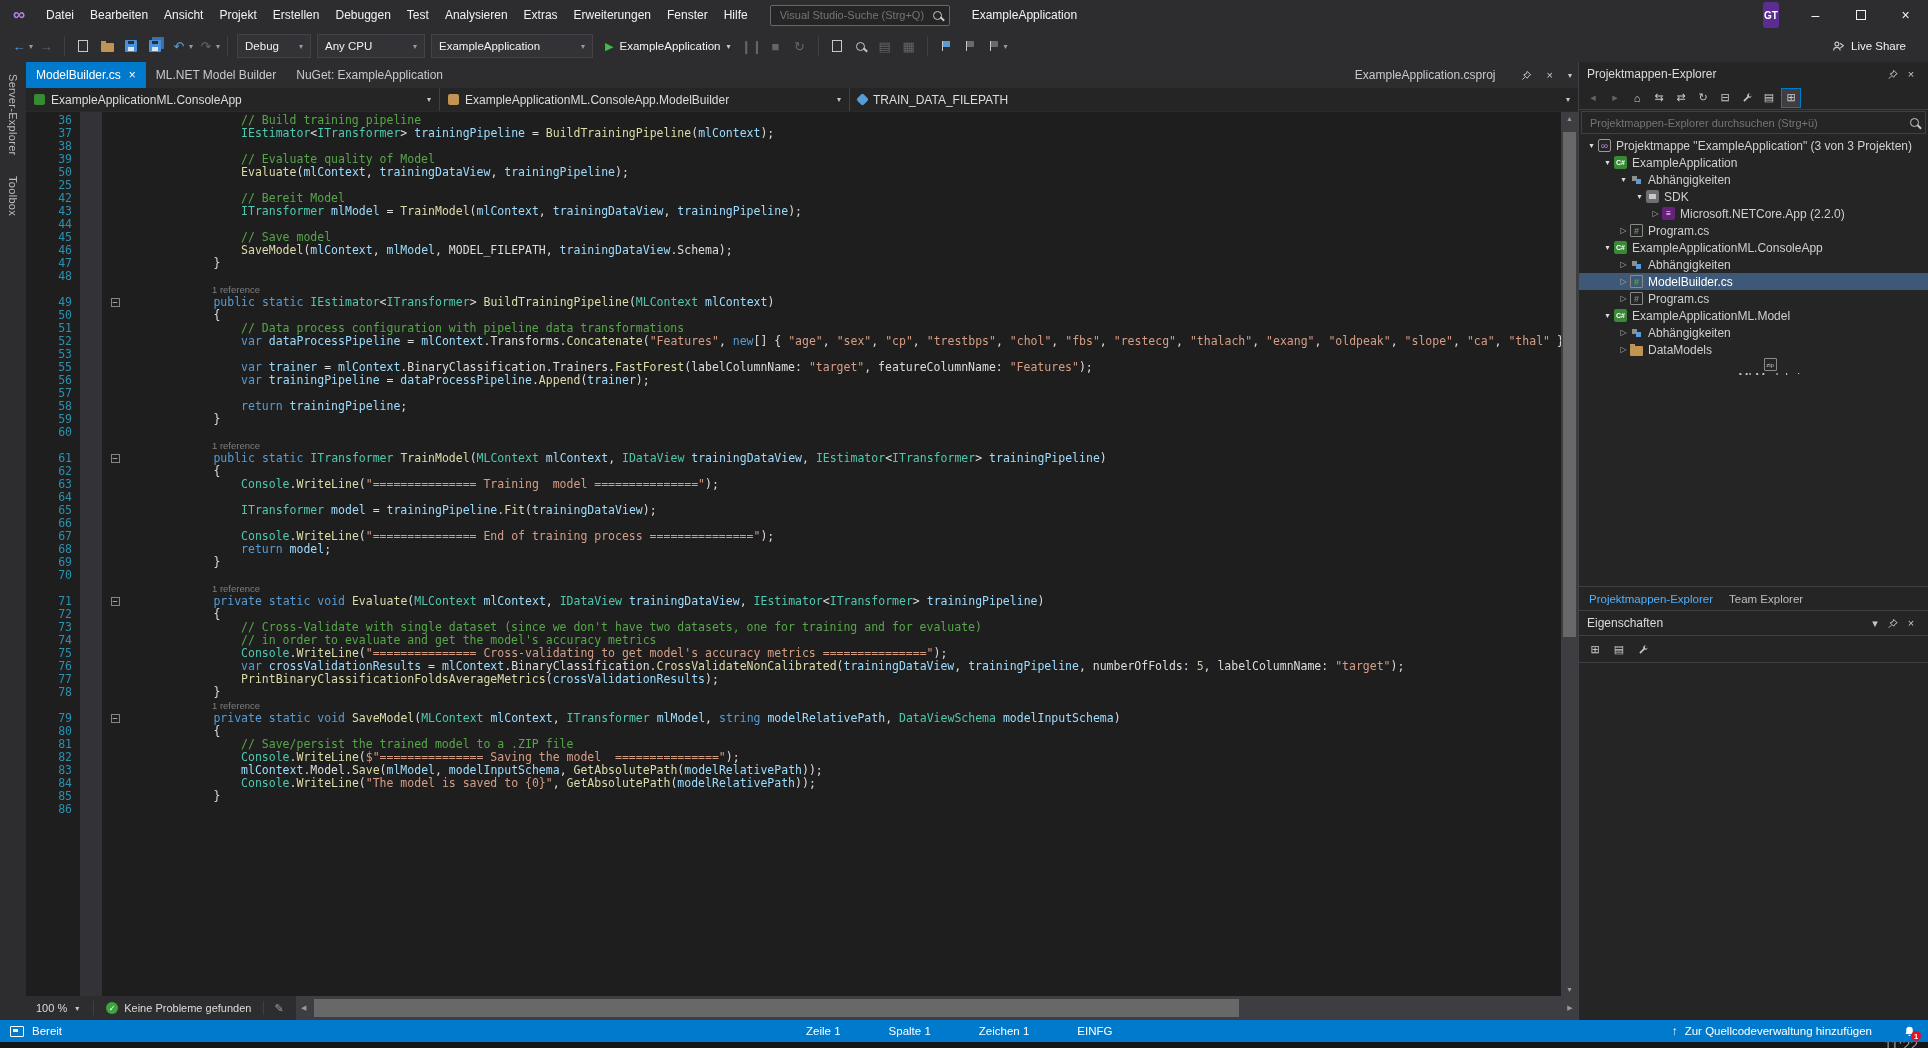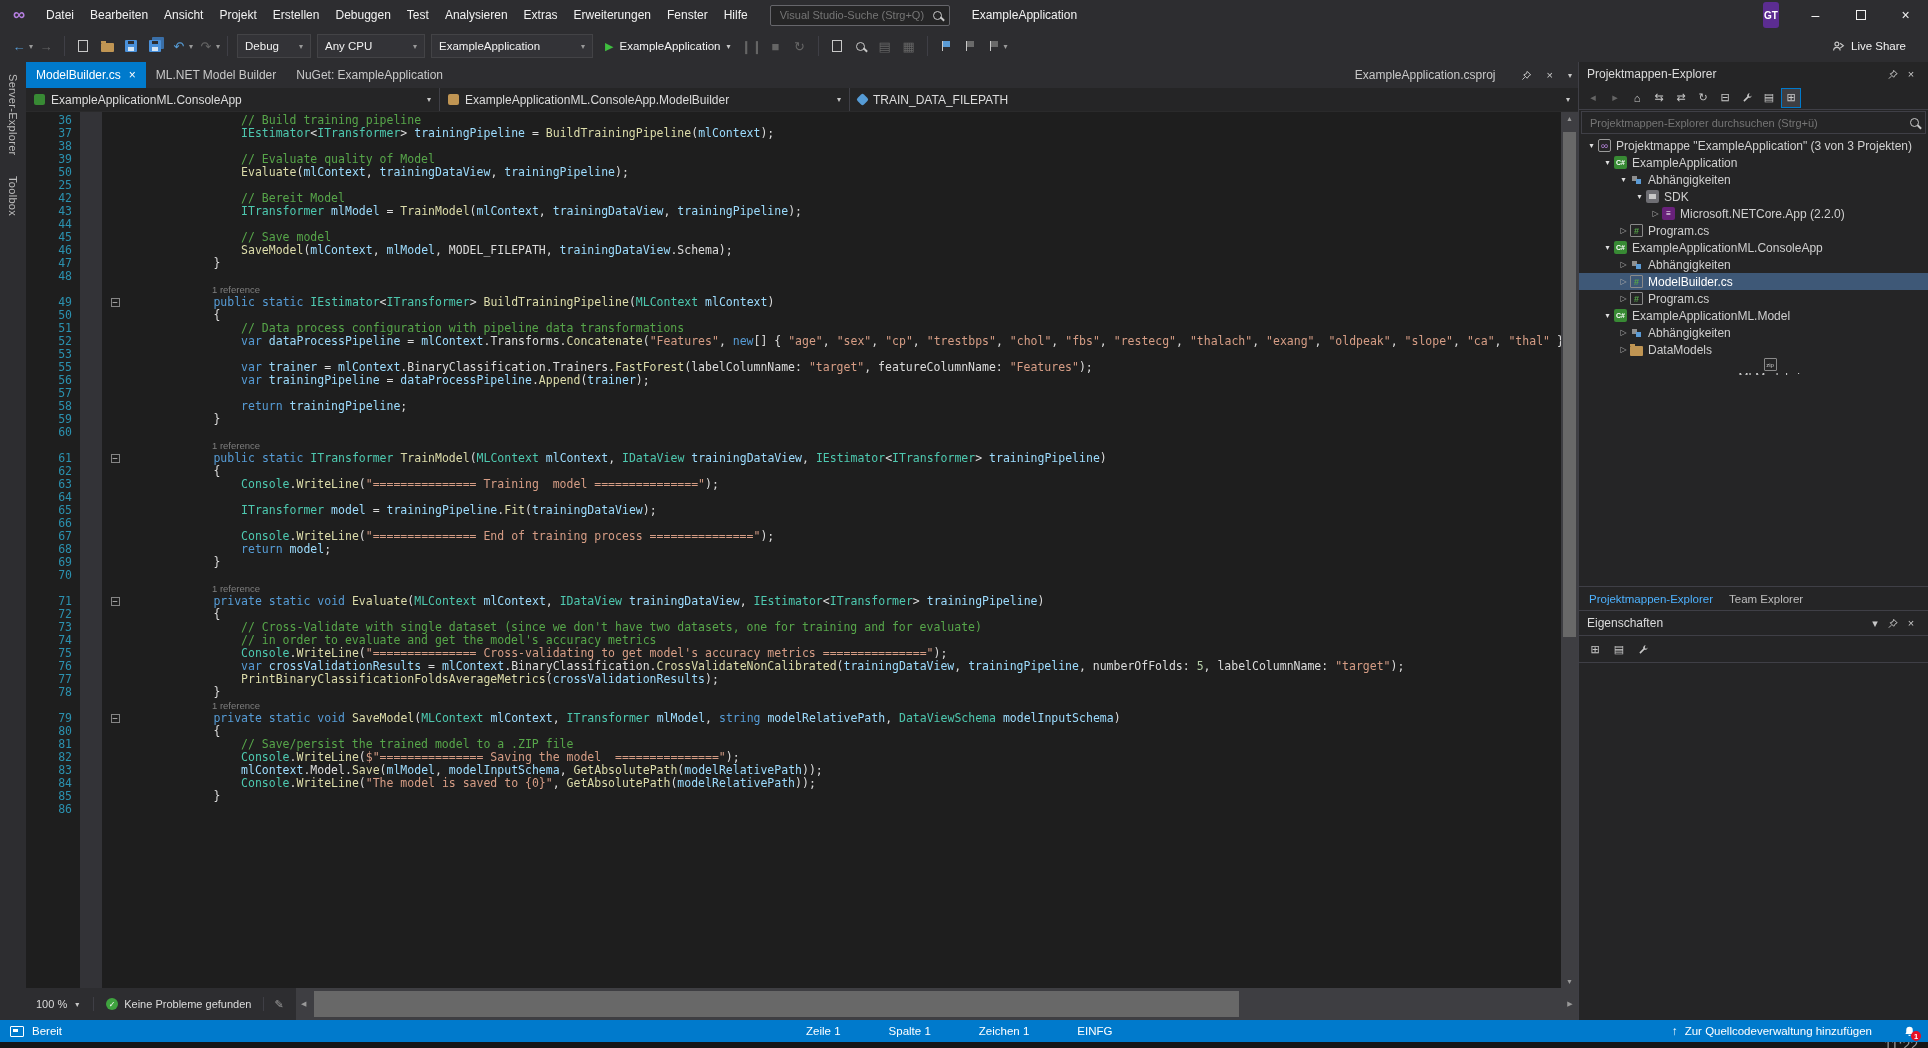--- a/index.html
+++ b/index.html
@@ -92,21 +92,21 @@
            line-height:7px;text-align:center;}
   .codetext{flex:1;overflow:hidden;white-space:pre;padding-left:8px;}
   .lensrow .codetext{font-family:"Liberation Sans",sans-serif;font-size:9.5px;color:#7F7F7F;
                      padding-left:62px;line-height:13px;}
   .tk-c{color:#57A64A;} .tk-k{color:#569CD6;} .tk-t{color:#4EC9B0;} .tk-m{color:#DCDCAA;}
   .tk-v{color:#9CDCFE;} .tk-s{color:#D69D85;} .tk-num{color:#B5CEA8;} .tk-p{color:#DCDCDC;}
   .vscroll{width:17px;background:#3E3E42;flex:none;position:relative;}
   .varrow{position:absolute;left:0;width:100%;text-align:center;font-size:7px;color:#999;}
   .vthumb{position:absolute;left:2px;width:13px;top:20px;height:505px;background:#686868;}
   
-  .editor-foot{height:32px;background:#2D2D30;display:flex;align-items:center;flex:none;font-size:11px;}
+  .editor-foot{height:24px;background:#2D2D30;display:flex;align-items:center;flex:none;font-size:11px;}
   .zoom{display:flex;align-items:center;gap:8px;padding:0 10px;color:#DCDCDC;}
   .fsep{width:1px;height:14px;background:#3F3F46;margin:0 4px;}
   .problems{display:flex;align-items:center;gap:6px;color:#DCDCDC;padding:0 8px;}
   .okc{width:12px;height:12px;border-radius:50%;background:#3FA33F;color:#fff;font-size:8px;
        display:flex;align-items:center;justify-content:center;}
   .ficon{color:#9a9a9a;font-size:11px;padding:0 6px;}
   .hscroll{flex:1;height:100%;display:flex;align-items:center;background:#3E3E42;margin-left:6px;}
   .harrow{width:16px;text-align:center;font-size:7px;color:#999;}
   .htrack{flex:1;height:100%;position:relative;}
   .hthumb{position:absolute;left:2px;top:3px;bottom:3px;width:74%;background:#686868;}

